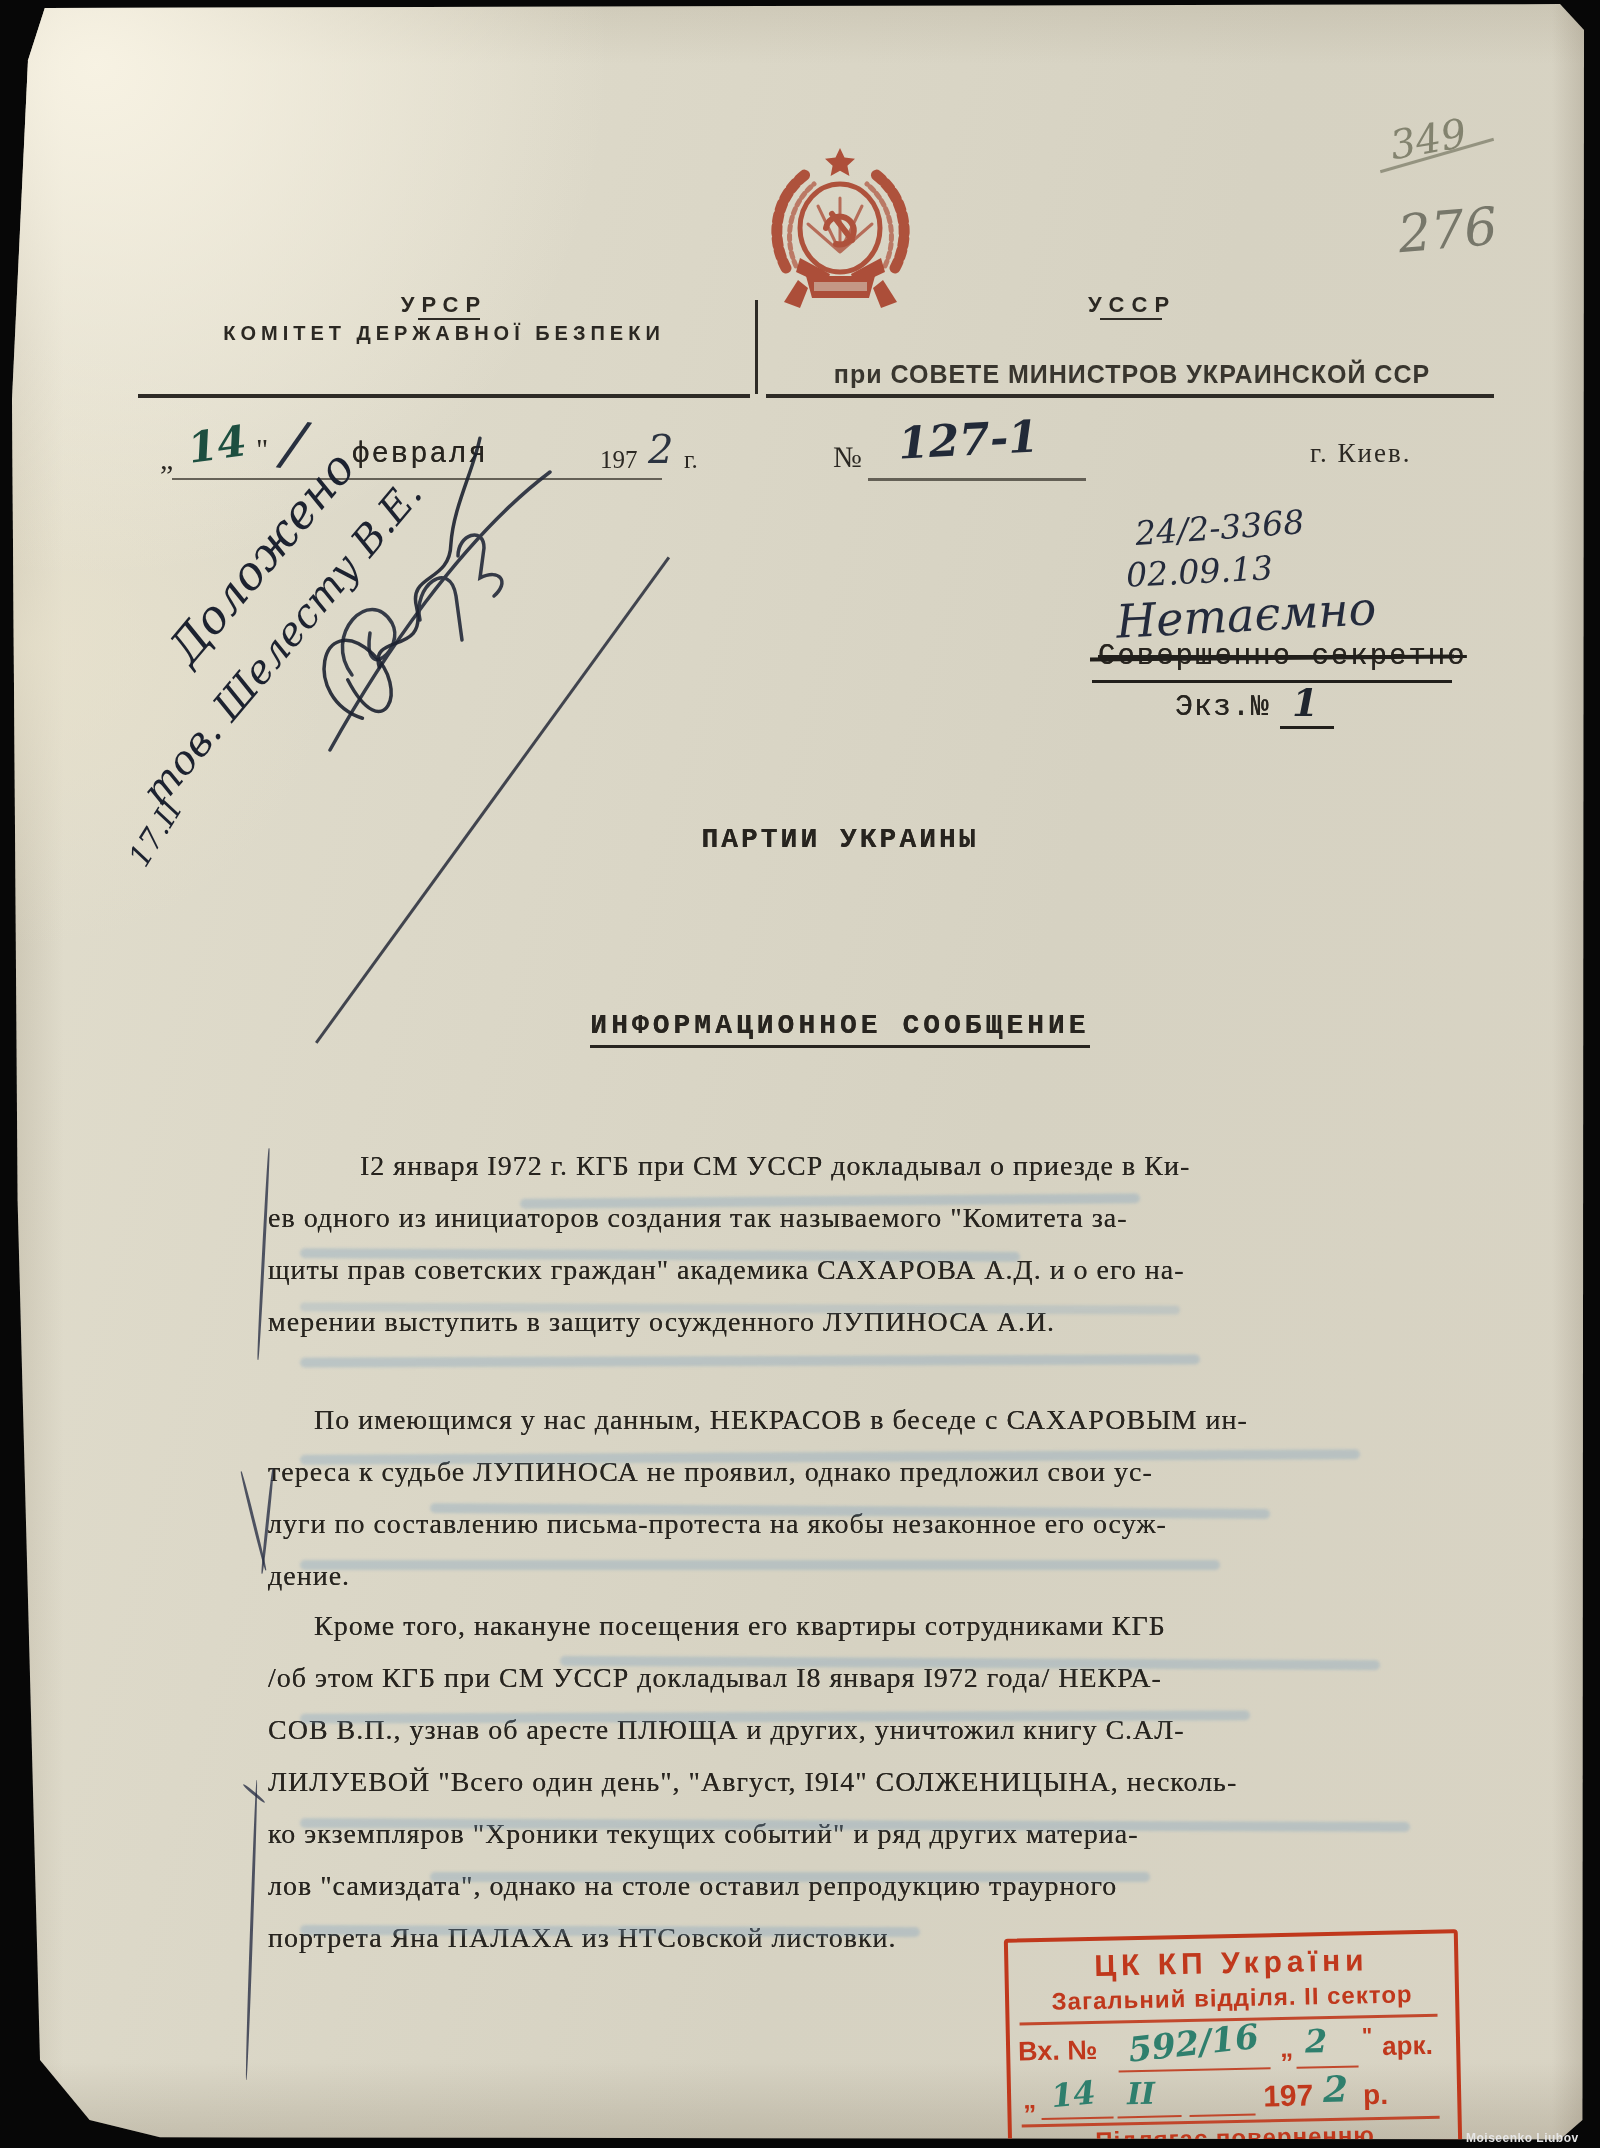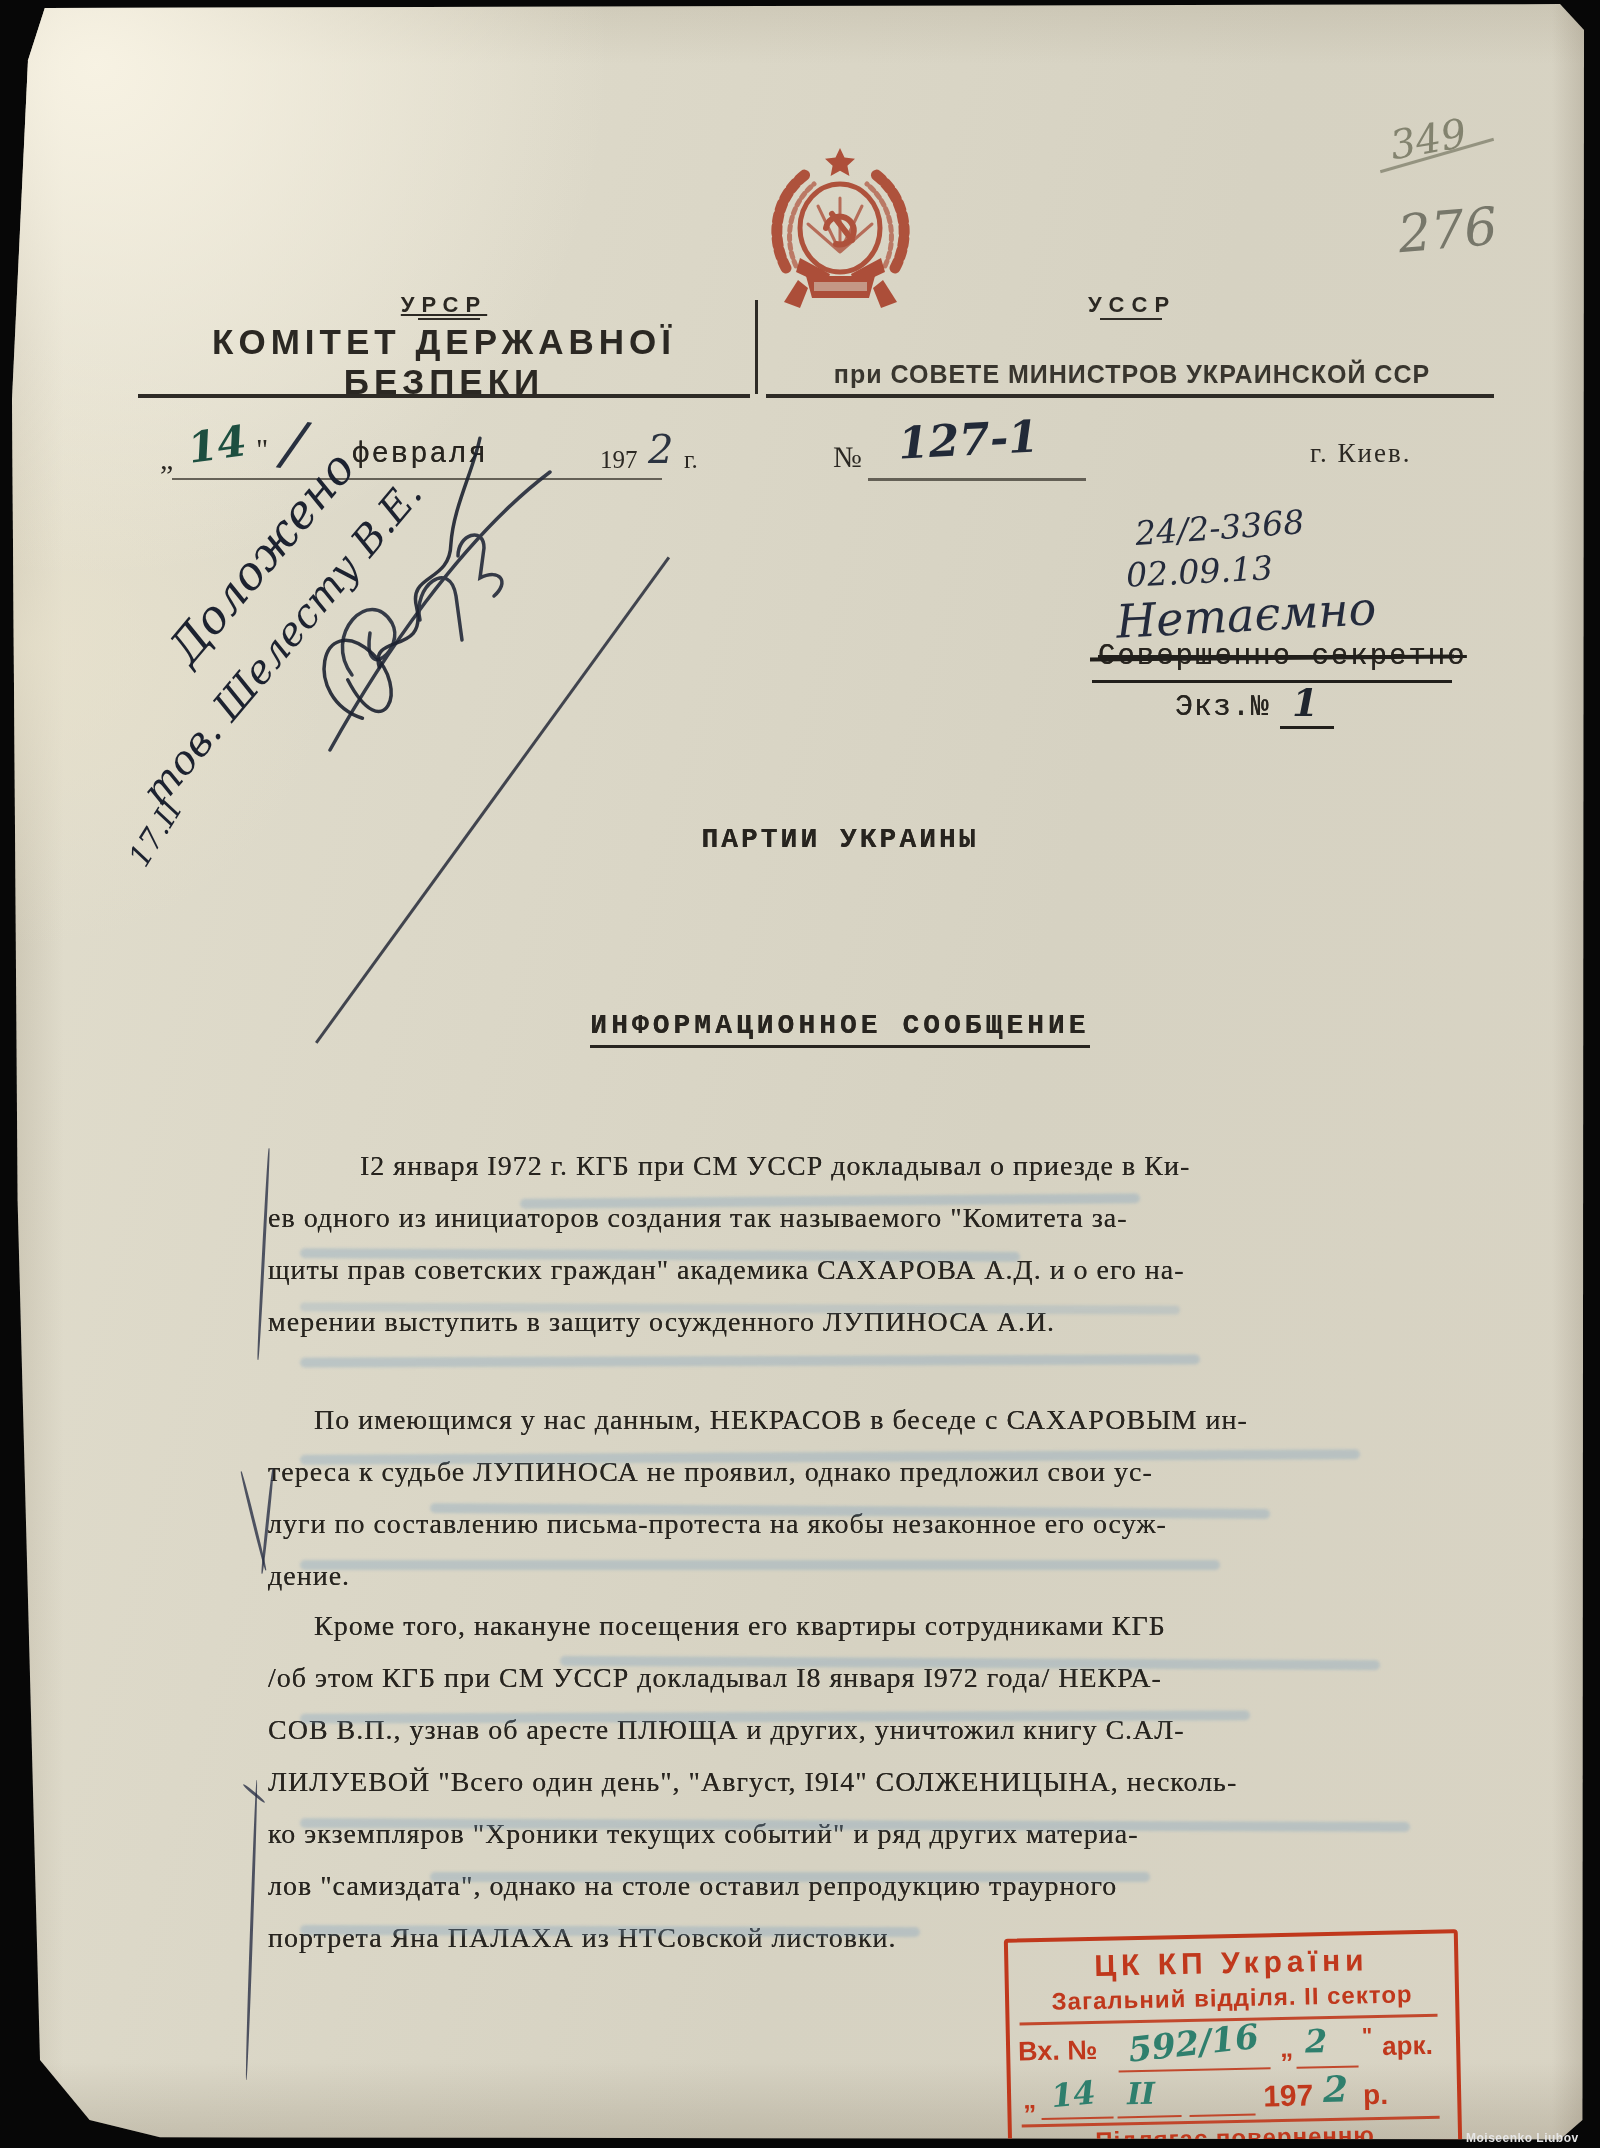--- a/index.html
+++ b/index.html
@@ -66,23 +66,23 @@
         <path d="M52,118 l30,16 -4,12 -30,-14 z"></path>
         <path d="M133,118 l-30,16 4,12 30,-14 z"></path>
         <path d="M58,136 h69 l-6,22 h-57 z"></path>
         <path d="M50,140 l-14,22 16,6 8,-20 z"></path>
         <path d="M135,140 l14,22 -16,6 -8,-20 z"></path>
       </g>
       <rect x="66" y="142" width="53" height="9" fill="#d9d4c4" opacity="0.55"></rect>
     </svg>
   </div>
 
-  <div class="abs sans bold center" style="left:140px;top:292px;width:608px;font-size:22px;letter-spacing:7px;text-decoration:underline;">УРСР</div>
+  <div class="abs sans bold center" style="left:140px;top:292px;width:608px;font-size:22px;letter-spacing:7px;">УРСР</div>
   <div class="abs" style="left:418px;top:318px;width:62px;height:2px;background:#2e2b26;"></div>
-  <div class="abs sans bold center" style="left:140px;top:322px;width:608px;font-size:35px;letter-spacing:5px;">КОМІТЕТ ДЕРЖАВНОЇ БЕЗПЕКИ</div>
+  <div class="abs sans bold center" style="left:140px;top:322px;width:608px;font-size:20px;letter-spacing:5px;">КОМІТЕТ ДЕРЖАВНОЇ БЕЗПЕКИ</div>
   <div class="abs rule" style="left:138px;top:394px;width:612px;height:4px;"></div>
 
   <div class="abs rule" style="left:755px;top:300px;width:3px;height:94px;"></div>
 
   <div class="abs sans bold center" style="left:770px;top:292px;width:724px;font-size:22px;letter-spacing:7px;">УССР</div>
   <div class="abs" style="left:1100px;top:318px;width:62px;height:2px;background:#2e2b26;"></div>
   <div class="abs sans center" style="left:770px;top:360px;width:724px;font-size:25px;letter-spacing:1px;font-weight:bold;color:#39362f;">при СОВЕТЕ МИНИСТРОВ УКРАИНСКОЙ ССР</div>
   <div class="abs rule" style="left:766px;top:394px;width:728px;height:4px;"></div>
 
   <span class="abs serif" style="left:160px;top:442px;font-size:30px;">„</span>

